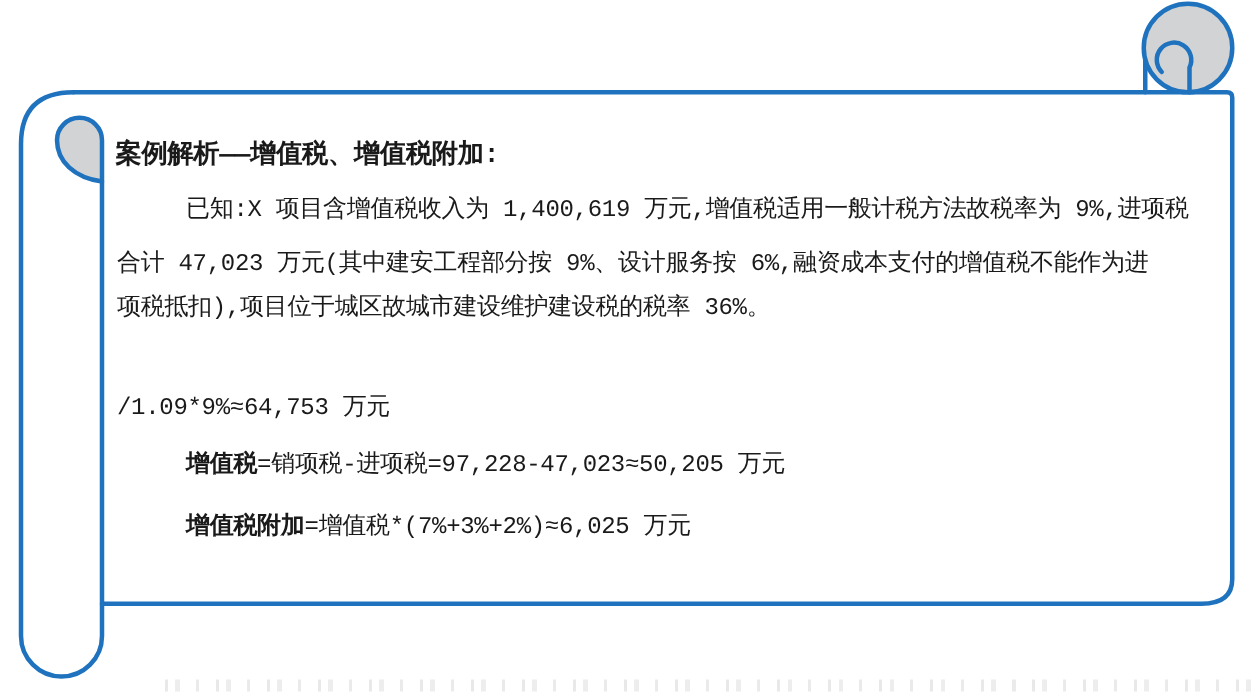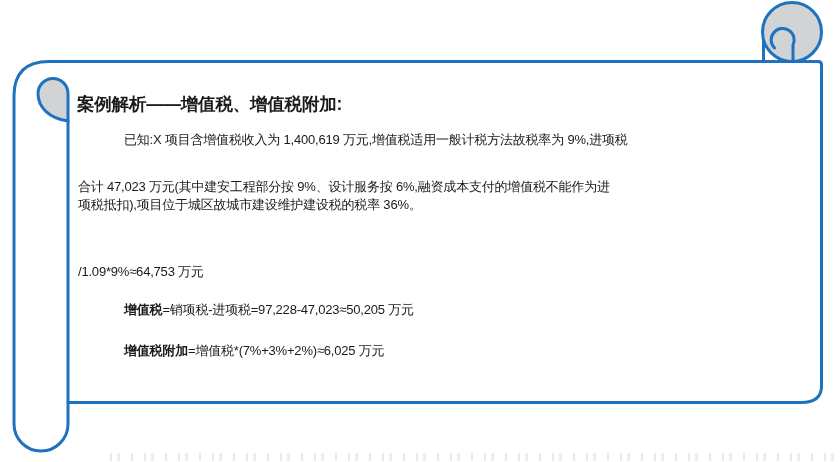--- a/index.html
+++ b/index.html
@@ -8,26 +8,26 @@
     width:840px;height:462px;
     background:#ffffff;
     overflow:hidden;
     font-family:"Liberation Sans", sans-serif;
   }
   .scroll-svg{
     position:absolute;left:0;top:0;z-index:3;
     pointer-events:none;
   }
   .content{
-    position:absolute;left:0;top:0;width:840px;height:352px;z-index:2;
+    position:absolute;left:0;top:0;width:840px;height:352px;z-index:2;font-family:Liberation Mono, monospace;
   }
   .ln{
     position:absolute;
     white-space:nowrap;
-    font-size:13px;
+    font-size:16px;
     line-height:24px;
     letter-spacing:-0.2px;
     color:var(--text,#1a1a1a);
   }
   .ln.title{font-weight:bold;font-size:17.5px;}
   .ln b{font-weight:bold;}
   .remnant{
     position:absolute;
     left:110px;right:2px;top:453px;height:8px;z-index:1;
     background:repeating-linear-gradient(90deg,
@@ -56,21 +56,21 @@
       <circle cx="792" cy="32" r="29.5" fill="var(--gray,#D2D3D4)"></circle>
 
       <path d="M 793,61.5 L 793,45 A 11.5,11.5 0 1 0 774.5,48"></path>
     </g>
   </svg>
 
   <div class="content">
     <div class="ln title" style="left:77px;top:92px;">案例解析——增值税、增值税附加:</div>
 
     <div class="ln" style="left:124px;top:128px;">已知:X 项目含增值税收入为 1,400,619 万元,增值税适用一般计税方法故税率为 9%,进项税</div>
-    <div class="ln" style="left:78px;top:175px;">合计 47,023 万元(其中建安工程部分按 9%、设计服务按 6%,融资成本支付的增值税不能作为进</div>
+    <div class="ln" style="left:78px;top:164px;">合计 47,023 万元(其中建安工程部分按 9%、设计服务按 6%,融资成本支付的增值税不能作为进</div>
     <div class="ln" style="left:78px;top:193px;">项税抵扣),项目位于城区故城市建设维护建设税的税率 36%。</div>
 
     <div class="ln" style="left:78px;top:260px;">/1.09*9%≈64,753 万元</div>
 
     <div class="ln" style="left:124px;top:298px;">
       <b>增值税</b><span>=销项税-进项税=97,228-47,023≈50,205 万元</span>
     </div>
 
     <div class="ln" style="left:124px;top:339px;">
       <b>增值税附加</b><span>=增值税*(7%+3%+2%)≈6,025 万元</span>

